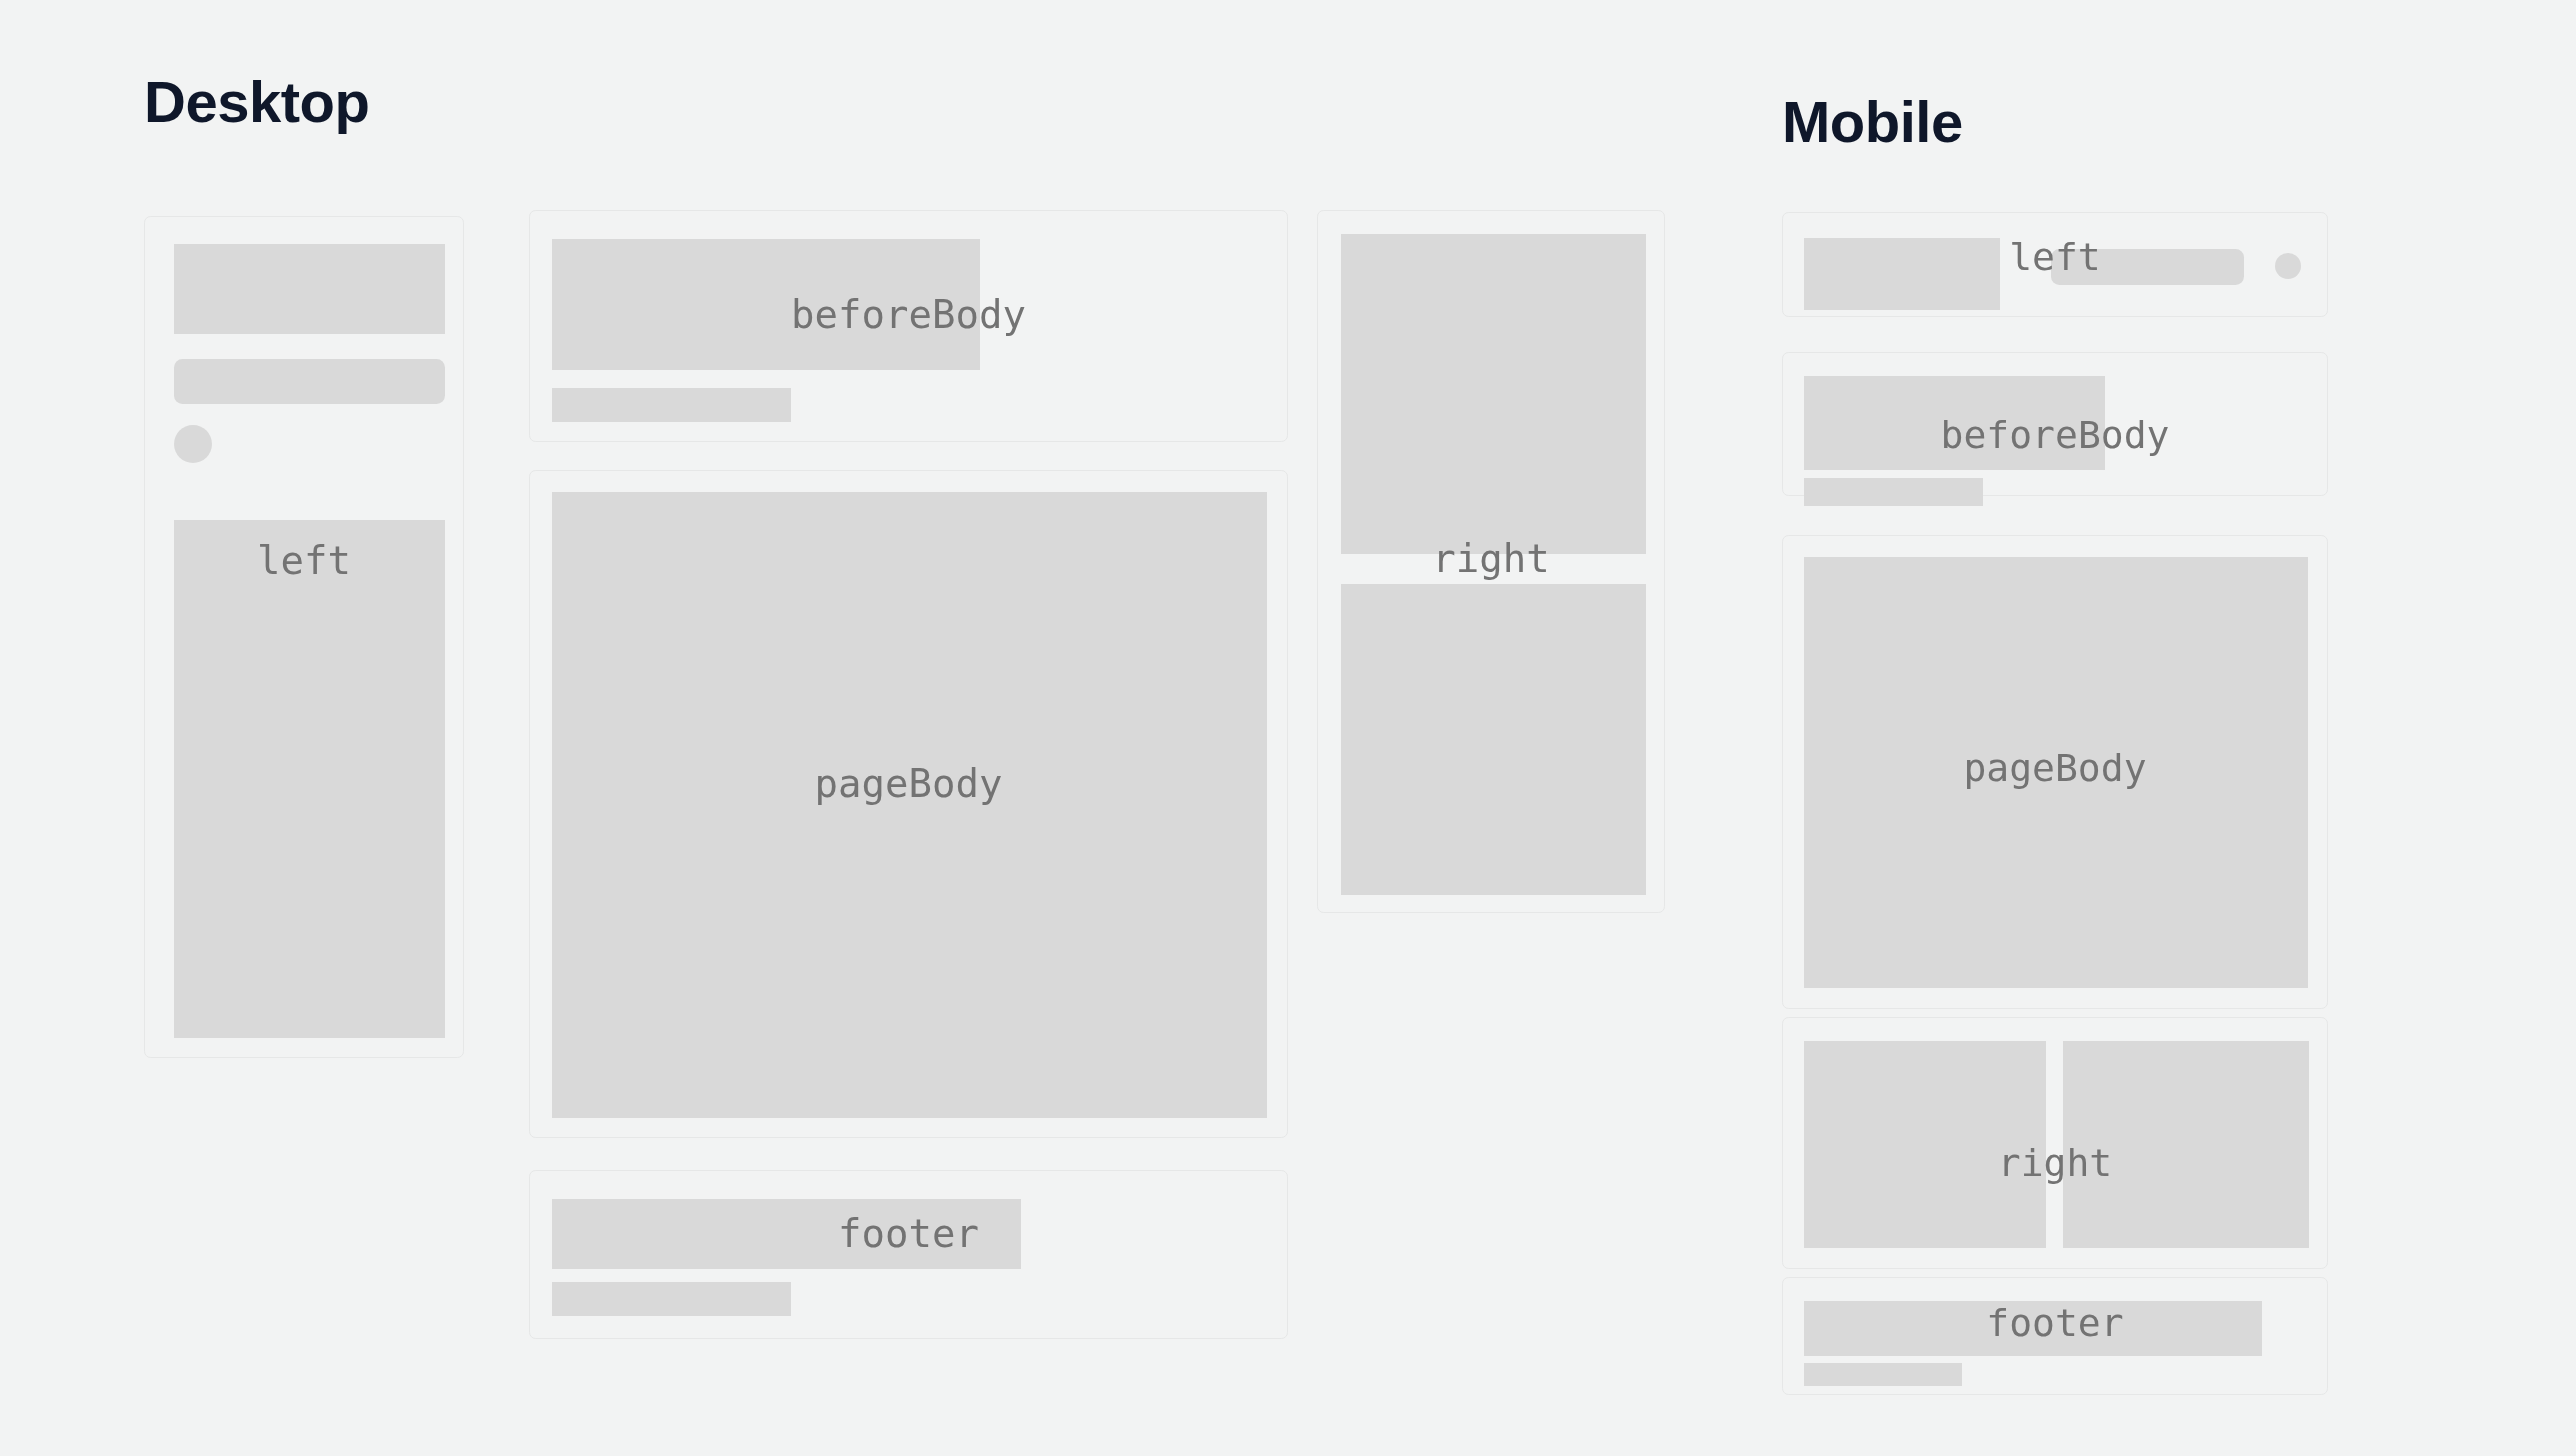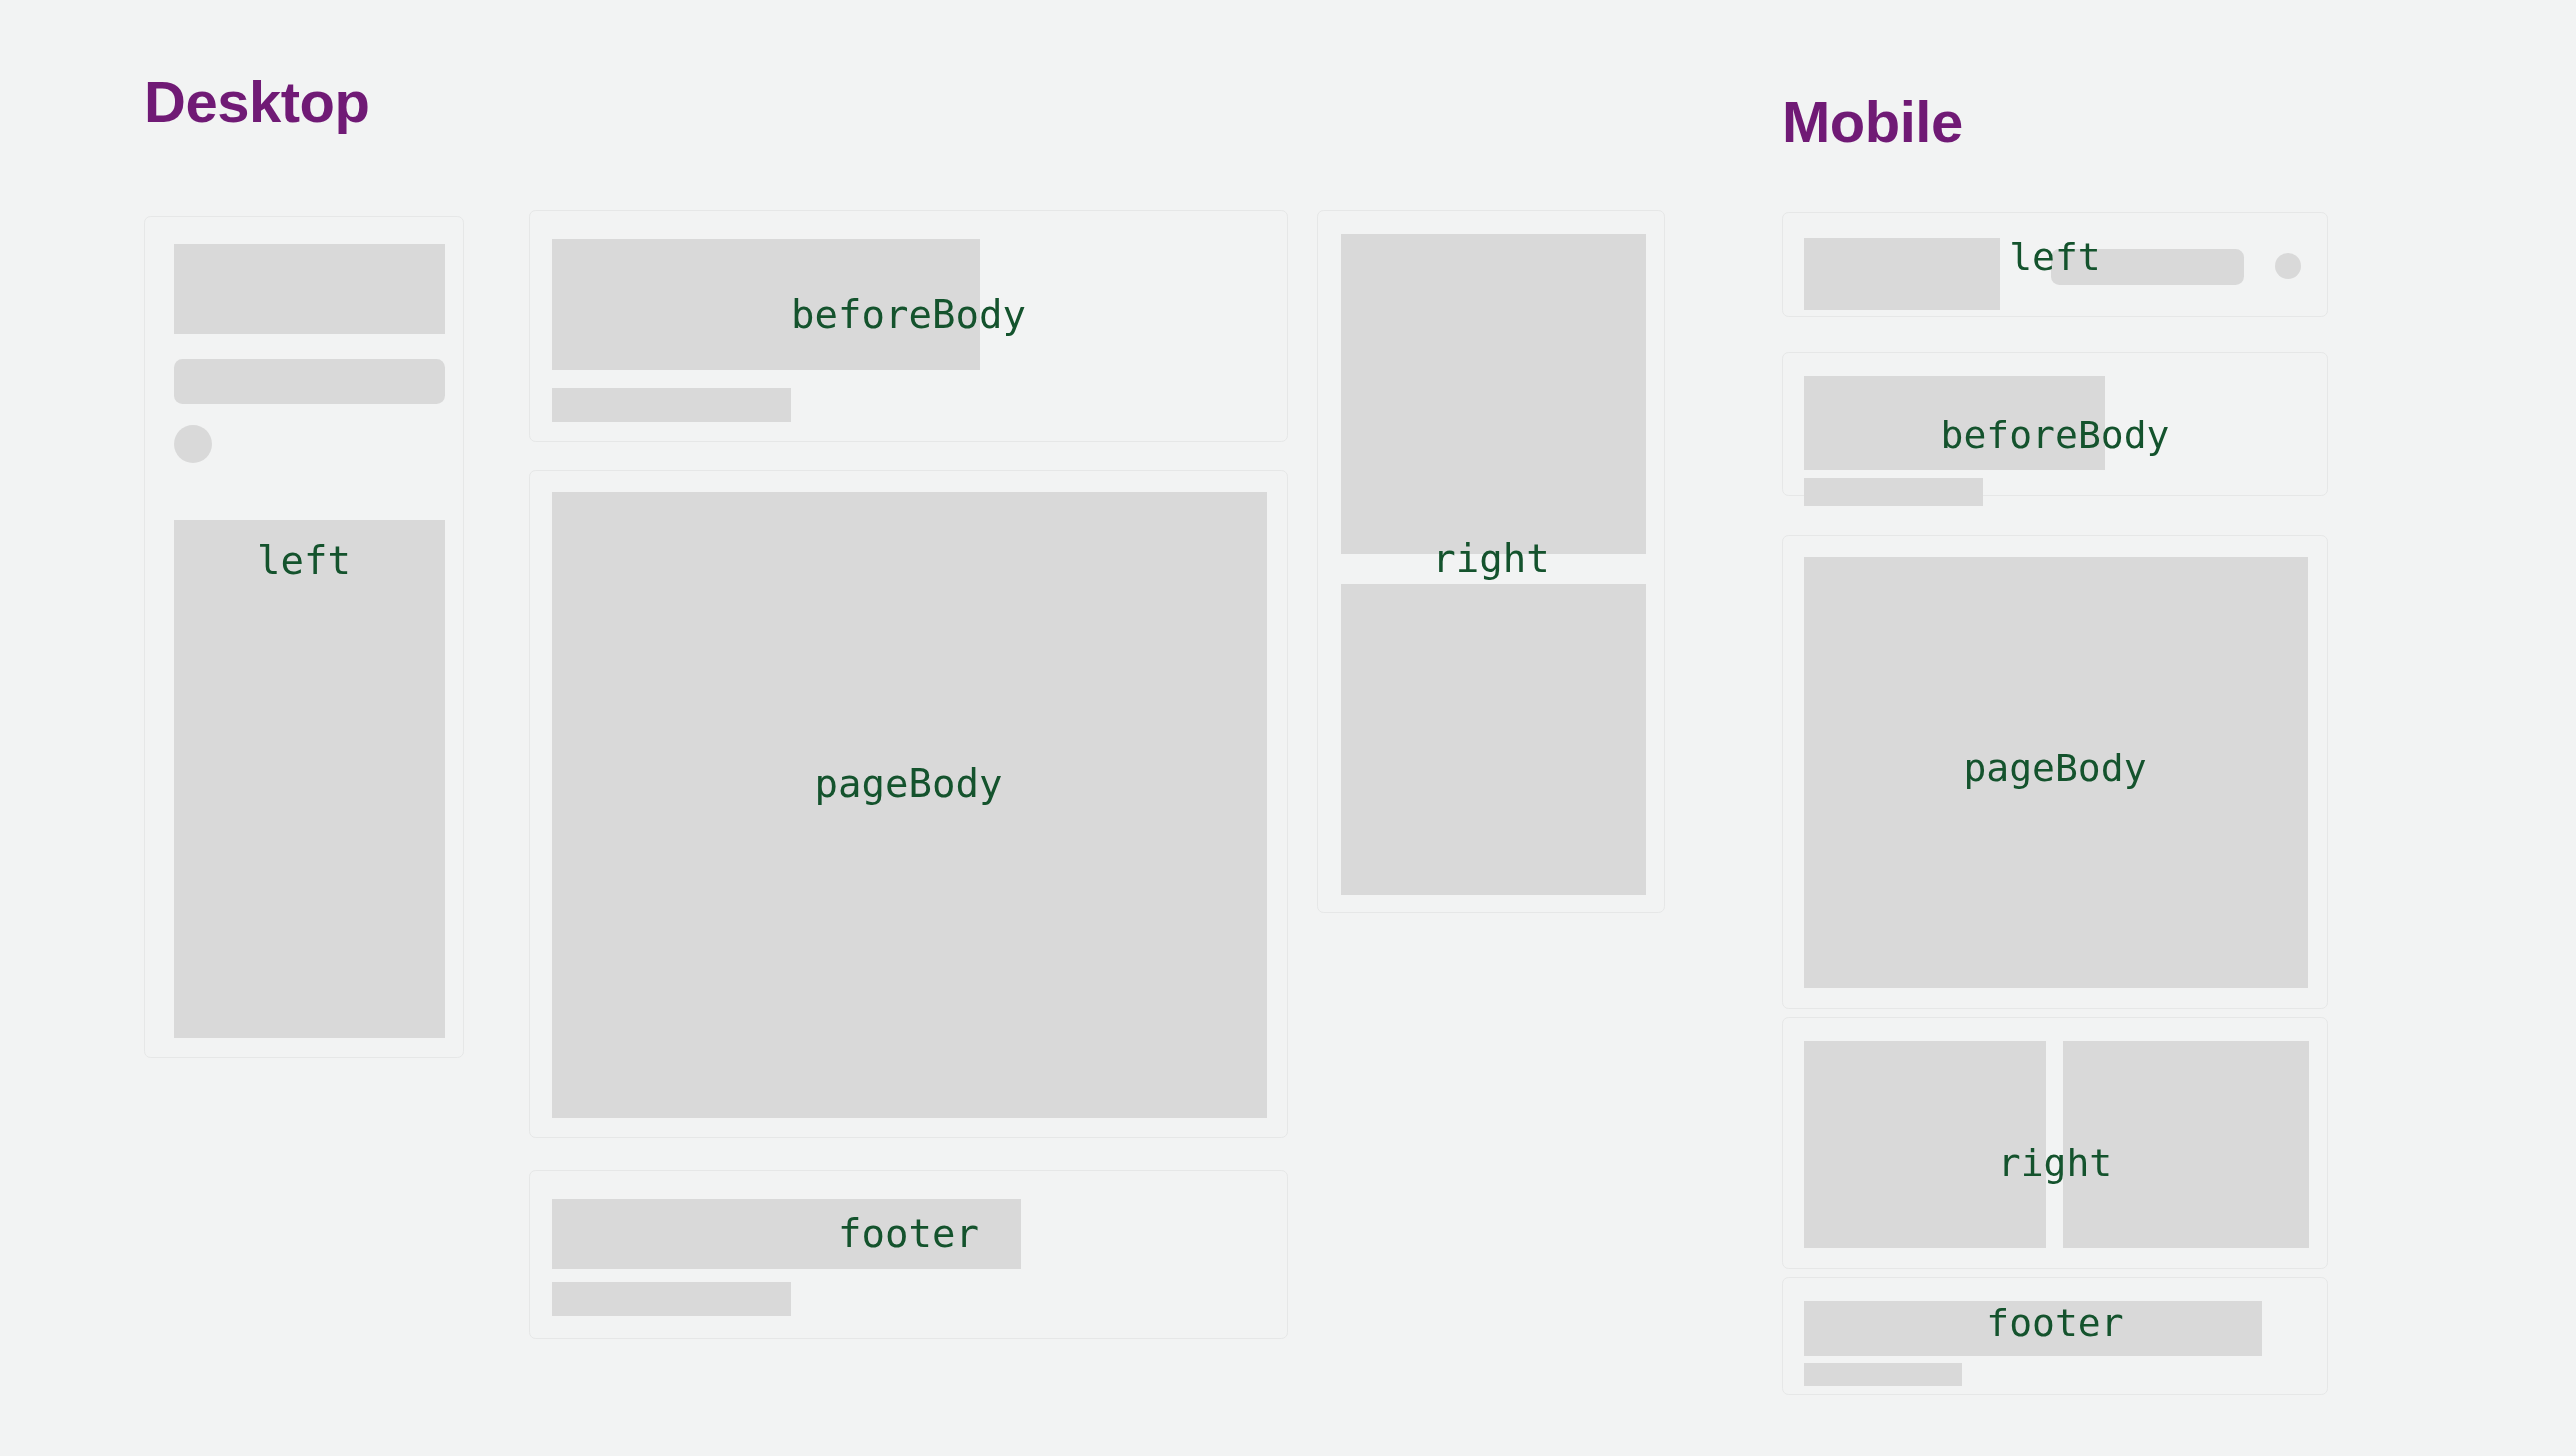--- a/index.html
+++ b/index.html
@@ -20,21 +20,21 @@
     inset: 0;
   }
 
   
   .section-title {
     position: absolute;
     font-family: "Liberation Sans", sans-serif;
     font-weight: bold;
     font-size: 58px;
     line-height: 1;
-    color: #701a75;
+    color: #0f172a;
     letter-spacing: -0.5px;
     white-space: nowrap;
   }
   #title-desktop { left: 144px; top: 73px; }
   #title-mobile  { left: 1782px; top: 73px; margin-top: 20px; }
 
   
   .panel {
     position: absolute;
     background: #f2f3f3;
@@ -50,21 +50,21 @@
   }
   .sk.rounded { border-radius: 8.5px; }
   .sk.circle  { border-radius: 50%; }
 
   
   .slot-label {
     position: absolute;
     font-family: "DejaVu Sans Mono", "Liberation Mono", monospace;
     font-size: 39px;
     line-height: 1;
-    color: #14532d;
+    color: #737373;
     white-space: nowrap;
     text-align: center;
     z-index: 5;
   }
   .slot-label.mob { font-size: 38px; }
 
   
   #p-desktop-left { left: 144px; top: 216px; width: 320px; height: 842px; }
   #d-left-b1   { left: 29px;  top: 27px;  width: 271px; height: 90px; }
   #d-left-b2   { left: 29px;  top: 142px; width: 271px; height: 45px; }

